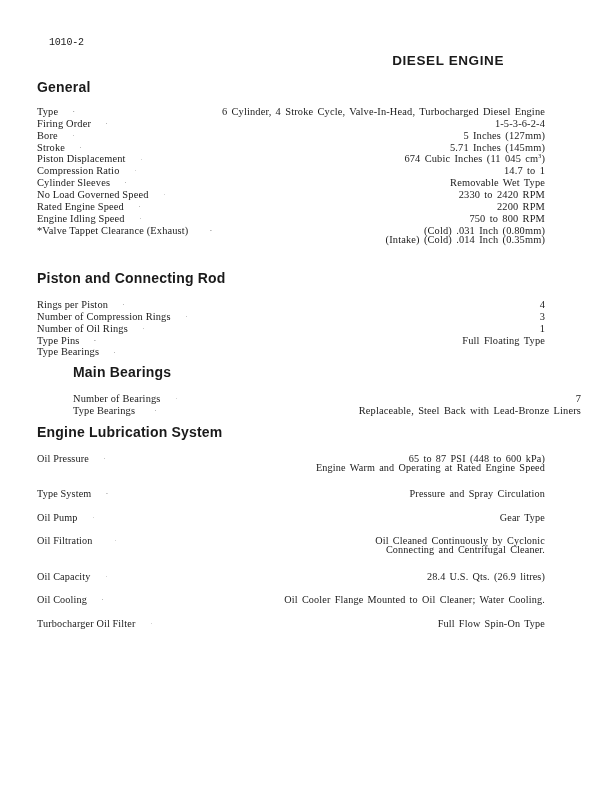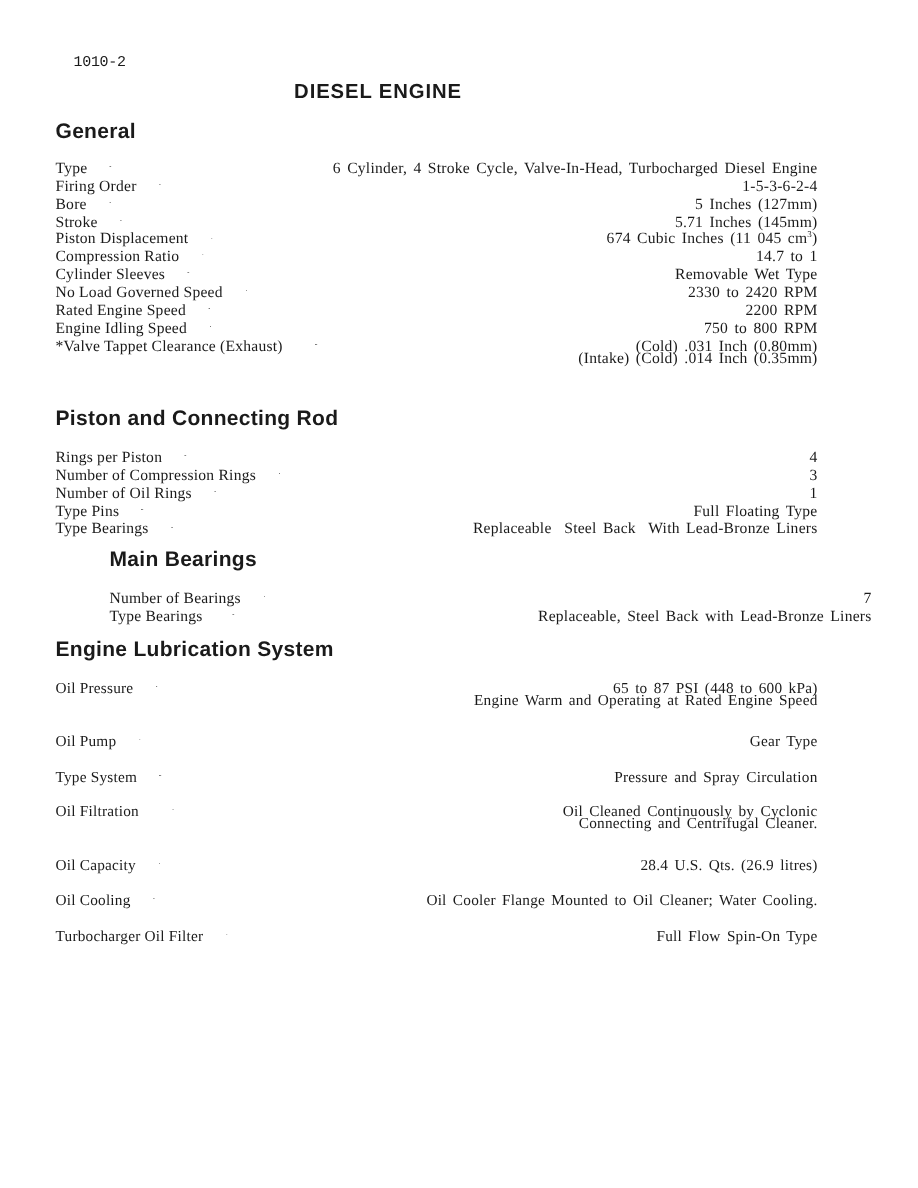--- a/index.html
+++ b/index.html
@@ -9,21 +9,21 @@
       color: #1a1a1a;
     }
     .page-number {
       position: absolute; left: 37px; top: 37px;
       font-size: 10px; letter-spacing: -0.2px;
       font-family: Liberation Mono, monospace;
       margin-left: 12px;
     }
     .page-title {
       position: absolute; left: 0; width: 504px; top: 53px;
-      text-align: center; font-family: "Liberation Sans", "DejaVu Sans", sans-serif;
+      text-align: right; font-family: "Liberation Sans", "DejaVu Sans", sans-serif;
       font-weight: bold; font-size: 13.5px; letter-spacing: 0.6px;
       padding-left: 0; box-sizing: border-box;
     }
     .section { position: absolute; left: 37px; width: 508px; }
     .section-heading {
       font-family: "Liberation Sans", "DejaVu Sans", sans-serif;
       font-weight: bold; font-size: 14px; letter-spacing: 0.2px;
       margin: 0; height: 20px; line-height: 20px;
     }
     .spec-row {
@@ -138,21 +138,20 @@
     <span class="spec-value">1</span>
   </div>
   <div class="spec-row">
     <span class="spec-label">Type Pins</span>
     <span class="spec-dots"></span>
     <span class="spec-value">Full Floating Type</span>
   </div>
   <div class="spec-row">
     <span class="spec-label">Type Bearings</span>
     <span class="spec-dots"></span>
-    <span class="spec-value" style="white-space:pre;">Replaceable  Steel Back  With Lead-Bronze Liners</span>
   </div>
 </div>
 
 <div class="section" style="top:362px;margin-left:36px;">
   <h2 class="section-heading">Main Bearings</h2>
   <div style="height:8px;"></div>
   <div class="spec-row">
     <span class="spec-label">Number of Bearings</span>
     <span class="spec-dots"></span>
     <span class="spec-value">7</span>
@@ -172,31 +171,31 @@
     <div class="spec-row">
       <span class="spec-label">Oil Pressure</span>
       <span class="spec-dots"></span>
       <span class="spec-value">65 to 87 PSI (448 to 600 kPa)</span>
     </div>
     <div class="cont-row">Engine Warm and Operating at Rated Engine Speed</div>
   </div>
 
   <div class="item">
     <div class="spec-row">
+      <span class="spec-label">Type System</span>
+      <span class="spec-dots"></span>
+      <span class="spec-value">Pressure and Spray Circulation</span>
+    </div>
+  </div>
+
+  <div class="item">
+    <div class="spec-row">
       <span class="spec-label">Oil Pump</span>
       <span class="spec-dots"></span>
       <span class="spec-value">Gear Type</span>
-    </div>
-  </div>
-
-  <div class="item">
-    <div class="spec-row">
-      <span class="spec-label">Type System</span>
-      <span class="spec-dots"></span>
-      <span class="spec-value">Pressure and Spray Circulation</span>
     </div>
   </div>
 
   <div class="item">
     <div class="spec-row">
       <span class="spec-label">Oil Filtration</span>
       <span class="spec-dots" style="margin-left:10px;"></span>
       <span class="spec-value">Oil Cleaned Continuously by Cyclonic</span>
     </div>
     <div class="cont-row">Connecting and Centrifugal Cleaner.</div>

